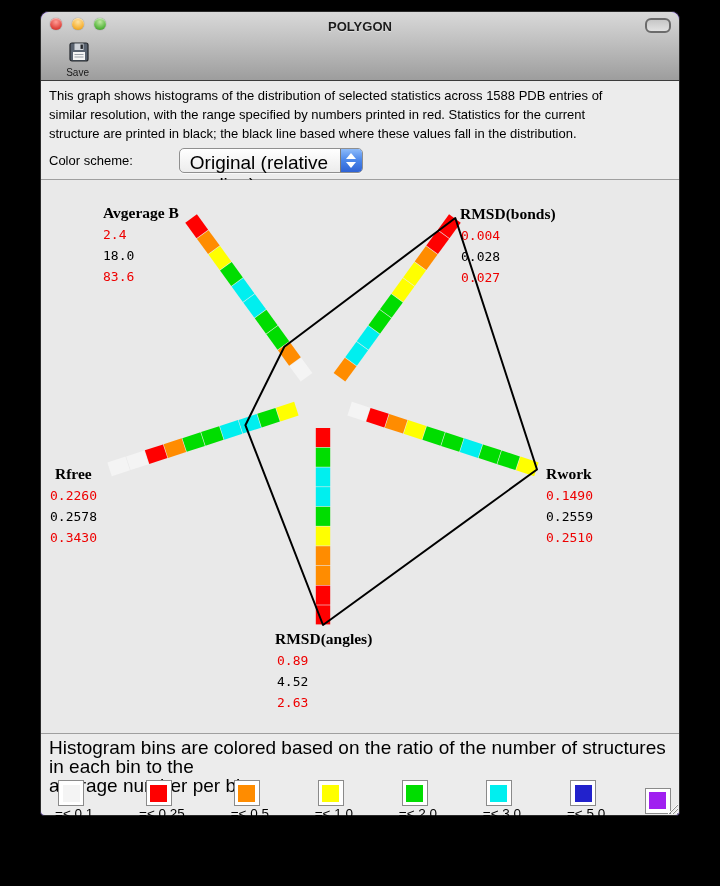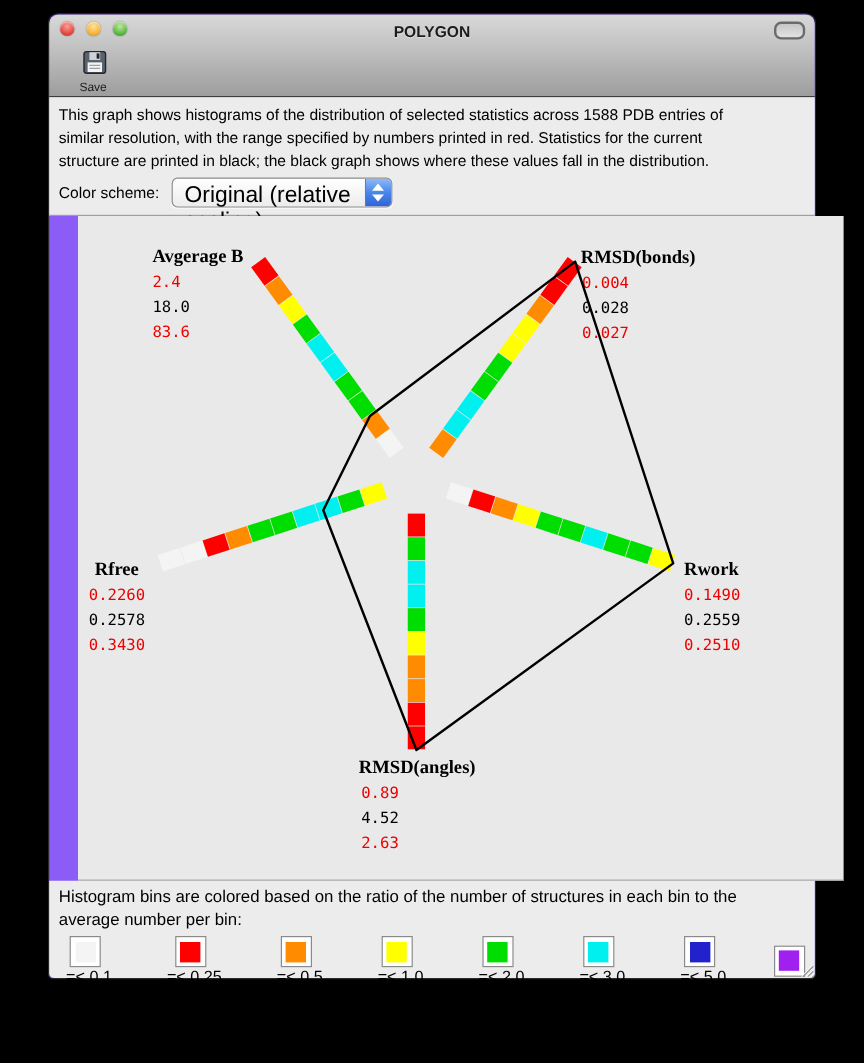--- a/index.html
+++ b/index.html
@@ -21,34 +21,34 @@
   .light.yellow{background:radial-gradient(circle at 50% 32%,#ffe2a0,#f6b133 65%,#c8860f);}
   .light.green{background:radial-gradient(circle at 50% 32%,#c0e9a2,#57b63e 65%,#32841f);}
   .pill{position:absolute;right:8px;top:6px;width:22px;height:11px;border-radius:6px;
         border:2px solid #6b6b6b;background:linear-gradient(#c6c6c6,#e2e2e2);}
   .savebtn{position:absolute;left:8px;top:30px;width:40px;height:36px;text-align:right;cursor:default;}
   .savebtn .lbl{font-size:10px;color:#1a1a1a;margin-top:1px;}
   .content{position:absolute;left:0;top:69px;right:0;bottom:0;border-radius:0 0 4px 4px;}
   .ctrlpanel{position:absolute;left:0;top:0;right:0;height:98px;background:#ececec;
              border-bottom:1px solid #9f9f9f;}
   .desc{position:absolute;left:8px;top:5px;right:8px;font-size:13px;line-height:19px;color:#000;}
-  .schemerow{position:absolute;left:8px;top:66px;height:26px;display:flex;align-items:center;}
+  .schemerow{position:absolute;left:8px;top:66px;height:26px;display:flex;align-items:center;gap:36px;}
   .schemelabel{font-size:13px;color:#000;margin-right:10px;}
   .select{position:relative;width:182px;height:23px;border:1px solid #8f8f8f;border-radius:5px;
           background:linear-gradient(#ffffff,#ececec);box-shadow:0 1px 1px rgba(255,255,255,0.7);}
   .select .val{position:absolute;left:10px;top:3px;font-size:19px;color:#000;}
   .select .cap{position:absolute;right:0;top:0;width:21px;height:23px;border-radius:0 4px 4px 0;
                background:linear-gradient(#8cbafa,#4a86ea 50%,#2f63d4);border-left:1px solid #7a7a7a;}
   .cap .up,.cap .dn{position:absolute;left:5px;width:0;height:0;border-left:5px solid transparent;border-right:5px solid transparent;}
   .cap .up{top:4px;border-bottom:6px solid #fff;}
   .cap .dn{bottom:4px;border-top:6px solid #fff;}
   .plot{position:absolute;left:0;top:99px;width:638px;height:553px;background:#e9e9e9;
-        border-bottom:1px solid #9f9f9f;margin-left:24px;}
+        border-bottom:1px solid #9f9f9f;}
   .legendpanel{position:absolute;left:0;top:653px;right:0;bottom:0;background:#ececec;border-radius:0 0 4px 4px;}
-  .legendtext{position:absolute;left:8px;top:4px;right:8px;font-size:14px;line-height:19px;color:#000;}
+  .legendtext{position:absolute;left:8px;top:4px;right:8px;font-size:19px;line-height:19px;color:#000;}
   .legendrow{position:absolute;left:8px;right:8px;top:46px;display:flex;justify-content:space-between;align-items:center;}
   .legend-item{display:flex;align-items:center;flex-direction:column;}
   .swatch{display:inline-flex;align-items:center;justify-content:center;width:24px;height:24px;
           background:#fff;border:1px solid #8a8a8a;}
   .swatch-inner{display:inline-block;width:17px;height:17px;}
   .legend-label{font-size:13.5px;color:#000;margin-left:6px;}
   .grip{position:absolute;right:1px;bottom:1px;}
   text.axlabel{font-family:"Liberation Serif",serif;font-weight:bold;font-size:15.5px;fill:#000;}
   text.axval{font-family:"DejaVu Sans Mono","Liberation Mono",monospace;font-size:13px;}
 </style>
@@ -77,21 +77,21 @@
       </svg>
       <div class="lbl">Save</div>
     </div>
   </div>
 
   <div class="content">
     <div class="ctrlpanel">
       <div class="desc">
         <div>This graph shows histograms of the distribution of selected statistics across 1588 PDB entries of</div>
         <div>similar resolution, with the range specified by numbers printed in red.  Statistics for the current</div>
-        <div>structure are printed in black; the black graph shows where these values fall in the distribution.</div>
+        <div>structure are printed in black; the black line based where these values fall in the distribution.</div>
       </div>
       <div class="schemerow">
         <span class="schemelabel">Color scheme:</span>
         <div class="select">
           <span class="val">Original (relative scaling)</span>
           <span class="cap">
               <span class="up"></span>
               <span class="dn"></span>
             </span>
         </div>

